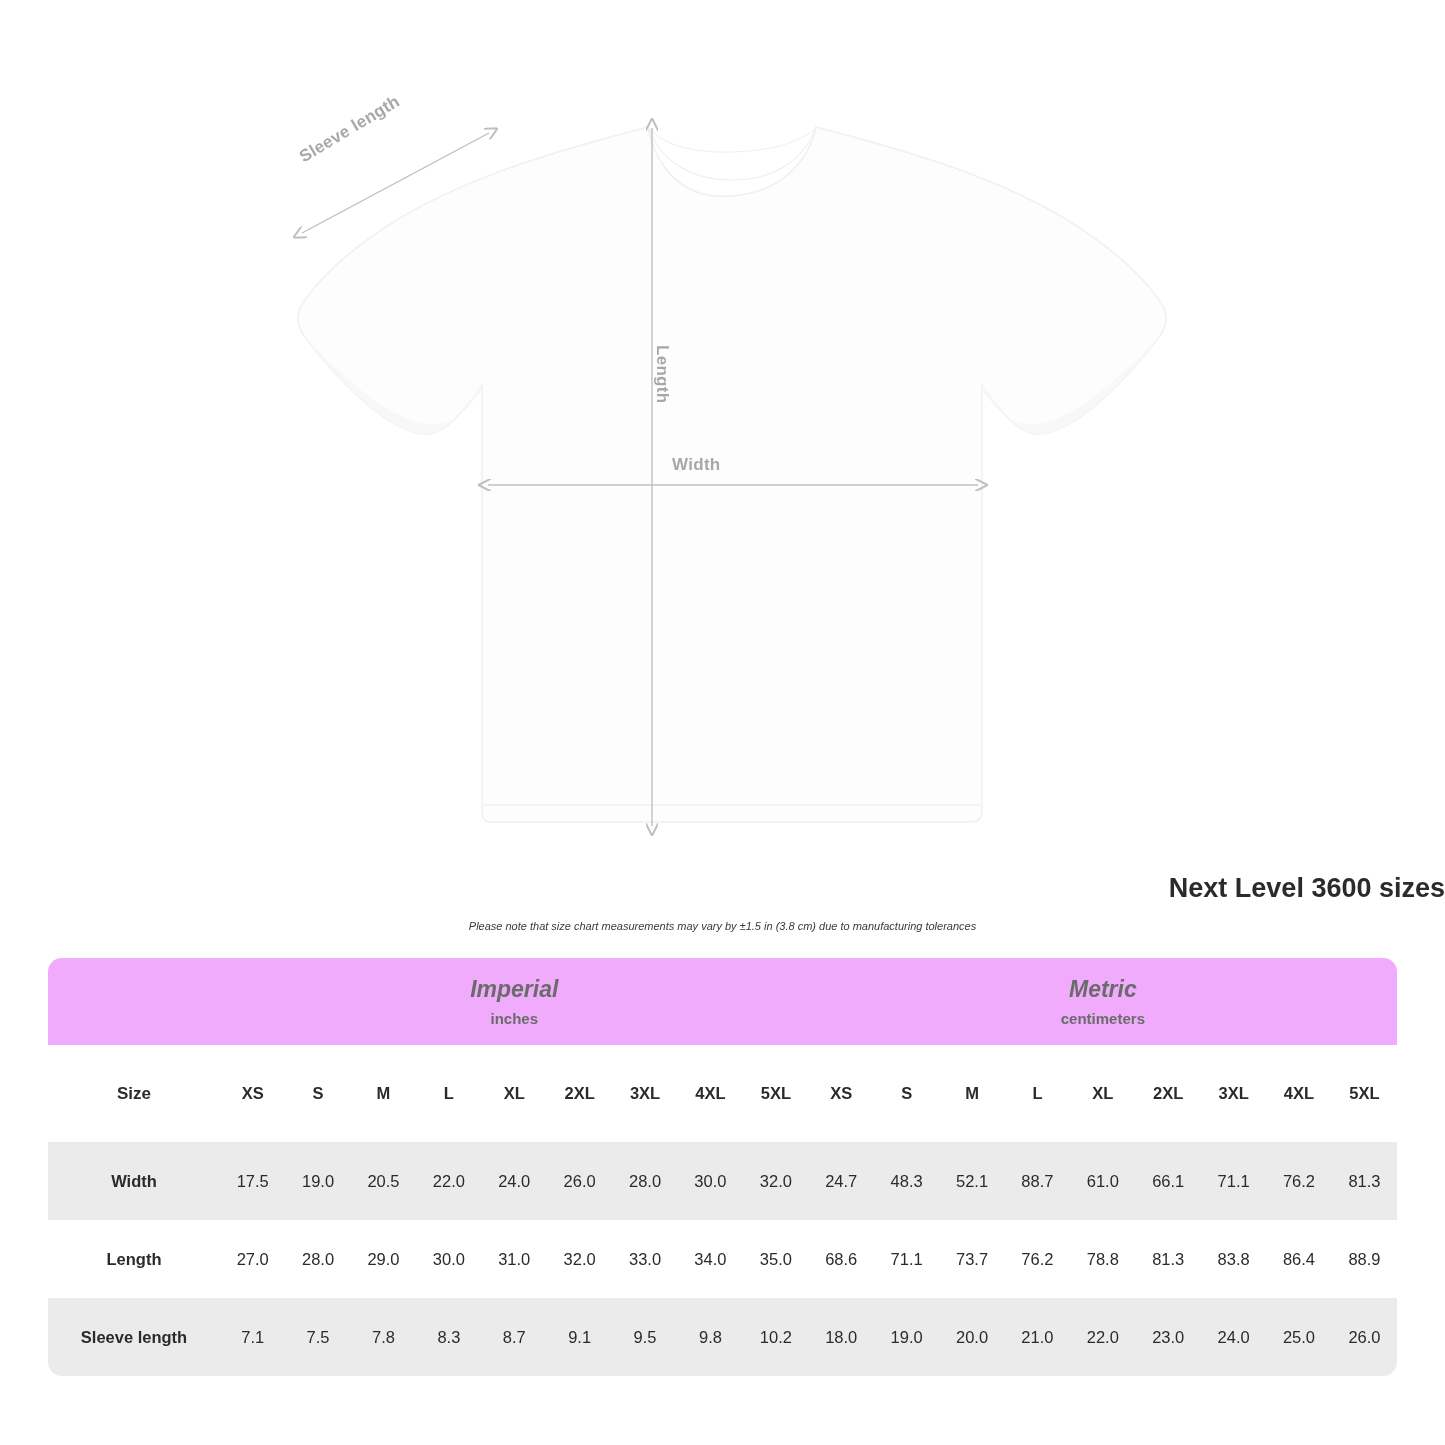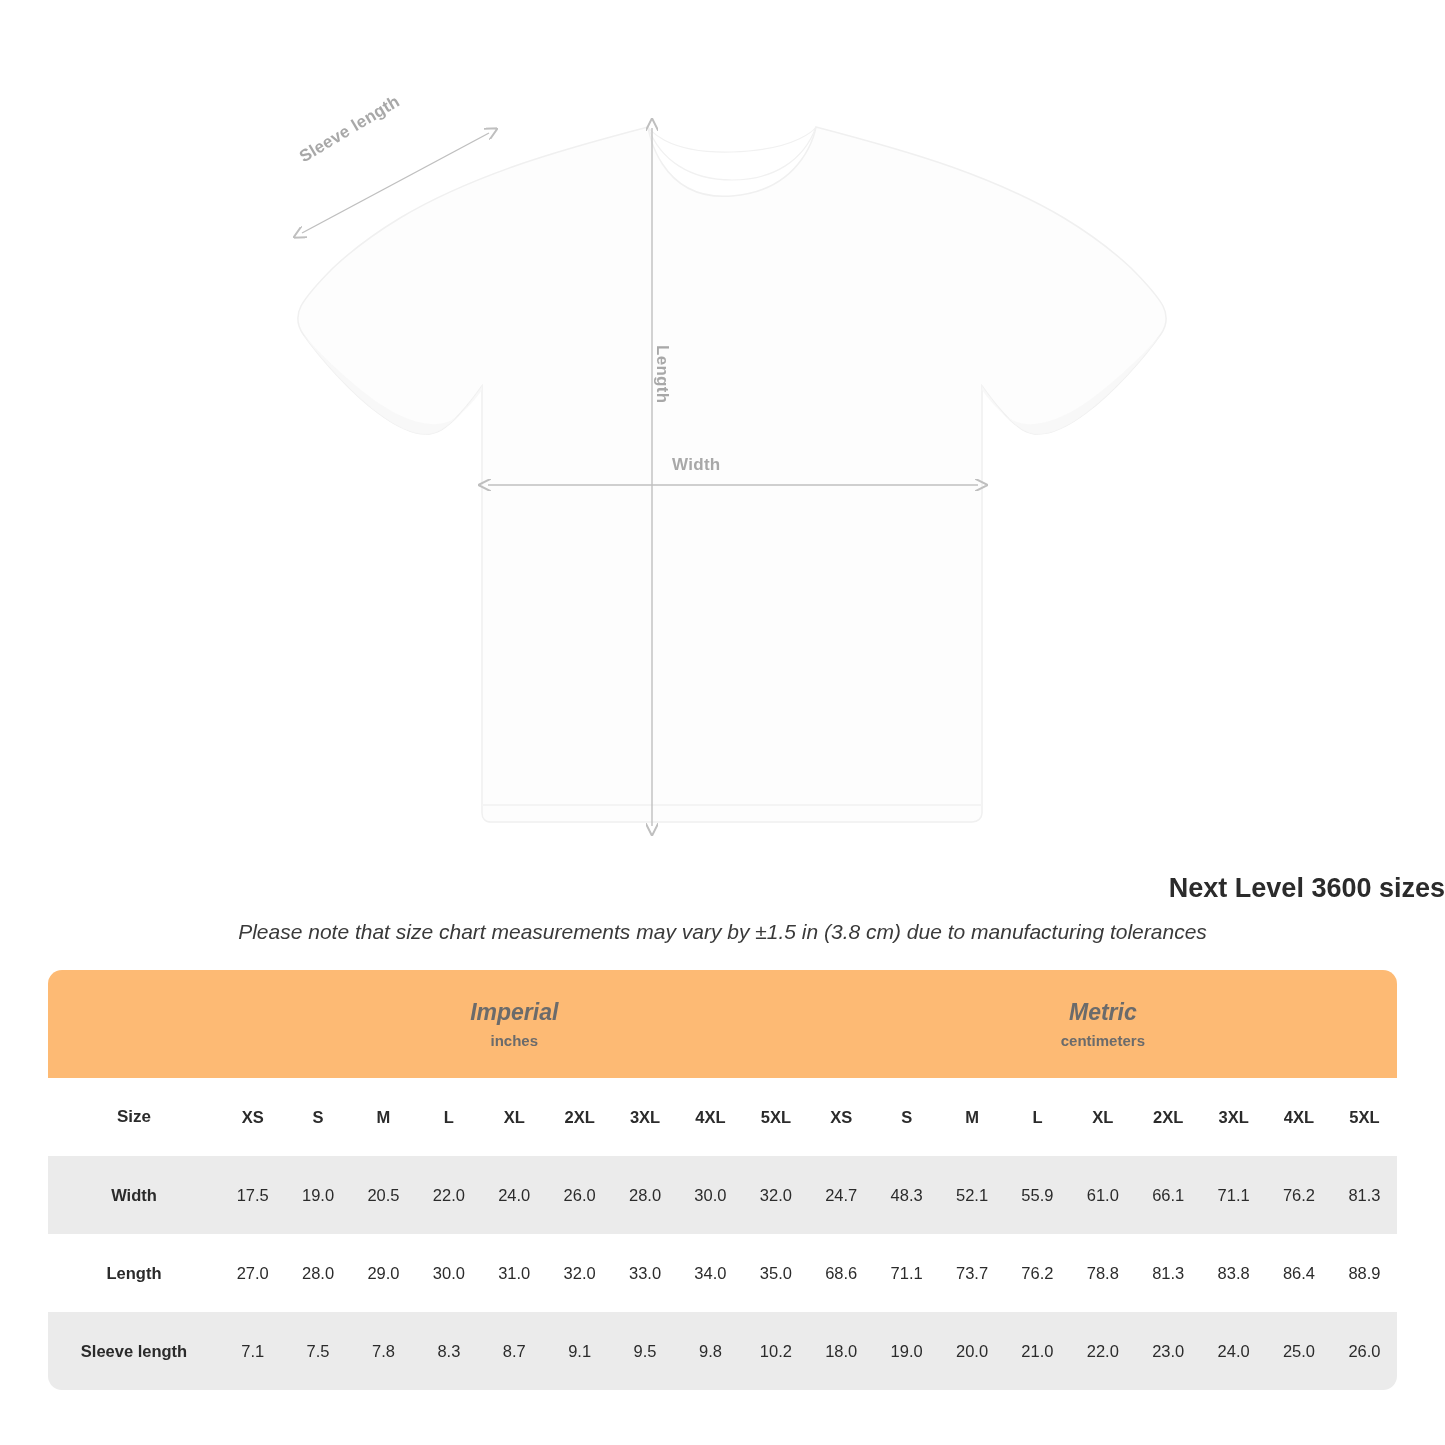--- a/index.html
+++ b/index.html
@@ -62,21 +62,21 @@
     margin-top: 18px;
   }
   .chart-title {
     font-size: 27px;
     font-weight: bold;
     color: #2b2b2b;
     margin: 0;
     text-align: right;
   }
   .chart-note {
-    font-size: 21px;
+    font-size: 11px;
     font-style: italic;
     color: #3a3a3a;
     margin-top: 16px;
   }
 
   
   .table-wrap {
     margin: 26px 48px 0 48px;
     border-radius: 14px;
     overflow: hidden;
@@ -88,22 +88,22 @@
   }
   table.size-table td, table.size-table th {
     text-align: center;
     vertical-align: middle;
     font-size: 16.5px;
     color: #2b2b2b;
     border: none;
     padding: 0;
   }
   .unit-header td {
-    height: 108px;
-    background: #fdba74;
+    height: 87px;
+    background: #f0abfc;
   }
   .unit-name {
     font-size: 23px;
     font-weight: bold;
     font-style: italic;
     color: #6b6b6b;
     display: block;
     line-height: 1.2;
   }
   .unit-sub {
@@ -111,21 +111,21 @@
     color: #6b6b6b;
     display: block;
     margin-top: 6px;
     font-weight: bold;
   }
   .row-head {
     font-weight: bold;
     font-size: 17px;
   }
   tr.r-size td {
-    height: 78px;
+    height: 97px;
     background: #ffffff;
   }
   tr.r-size td.row-head { font-size: 17px; }
   tr.r-size td { font-weight: bold; }
   tr.r-alt td {
     height: 78px;
     background: #ebebeb;
   }
   tr.r-plain td {
     height: 78px;
@@ -274,21 +274,21 @@
           <td>20.5</td>
           <td>22.0</td>
           <td>24.0</td>
           <td>26.0</td>
           <td>28.0</td>
           <td>30.0</td>
           <td>32.0</td>
           <td>24.7</td>
           <td>48.3</td>
           <td>52.1</td>
-          <td>55.9</td>
+          <td>88.7</td>
           <td>61.0</td>
           <td>66.1</td>
           <td>71.1</td>
           <td>76.2</td>
           <td>81.3</td>
         </tr>
 
         <tr class="r-plain">
           <td class="row-head">Length</td>
           <td>27.0</td>

